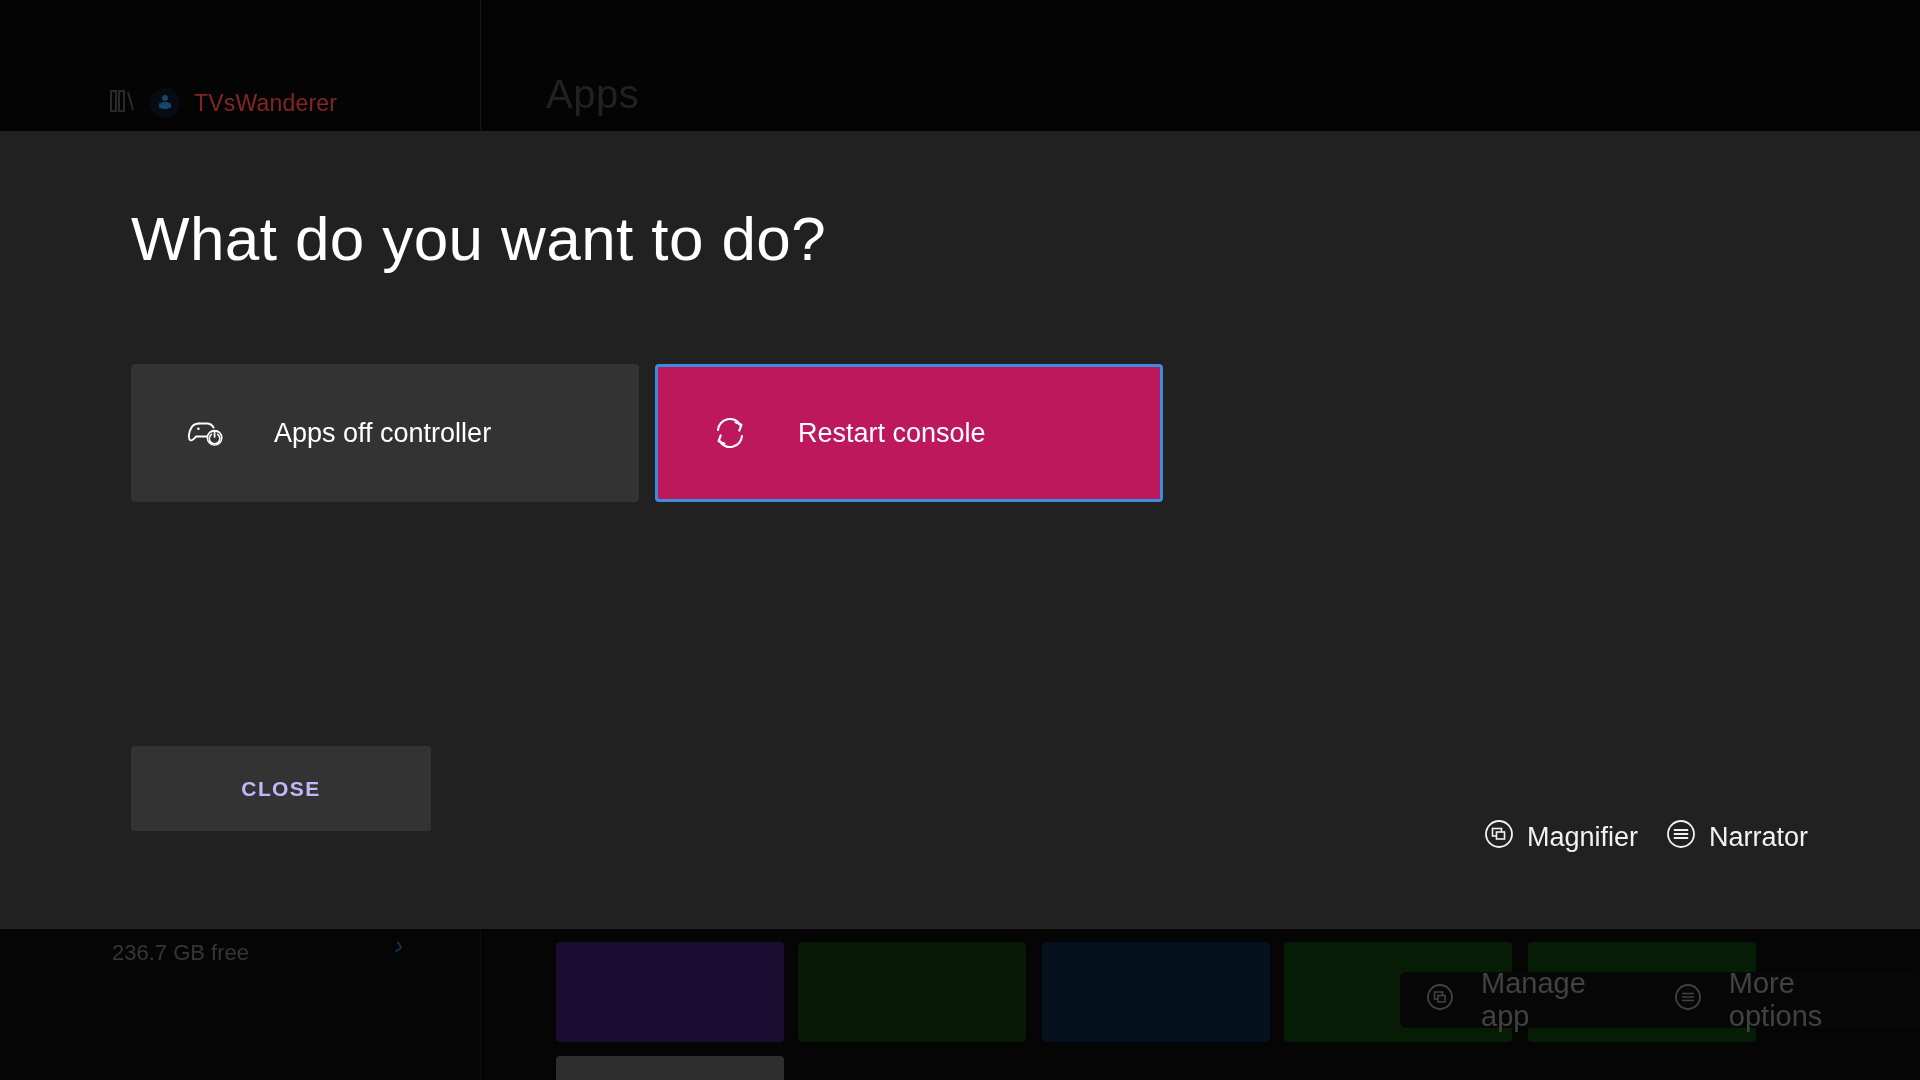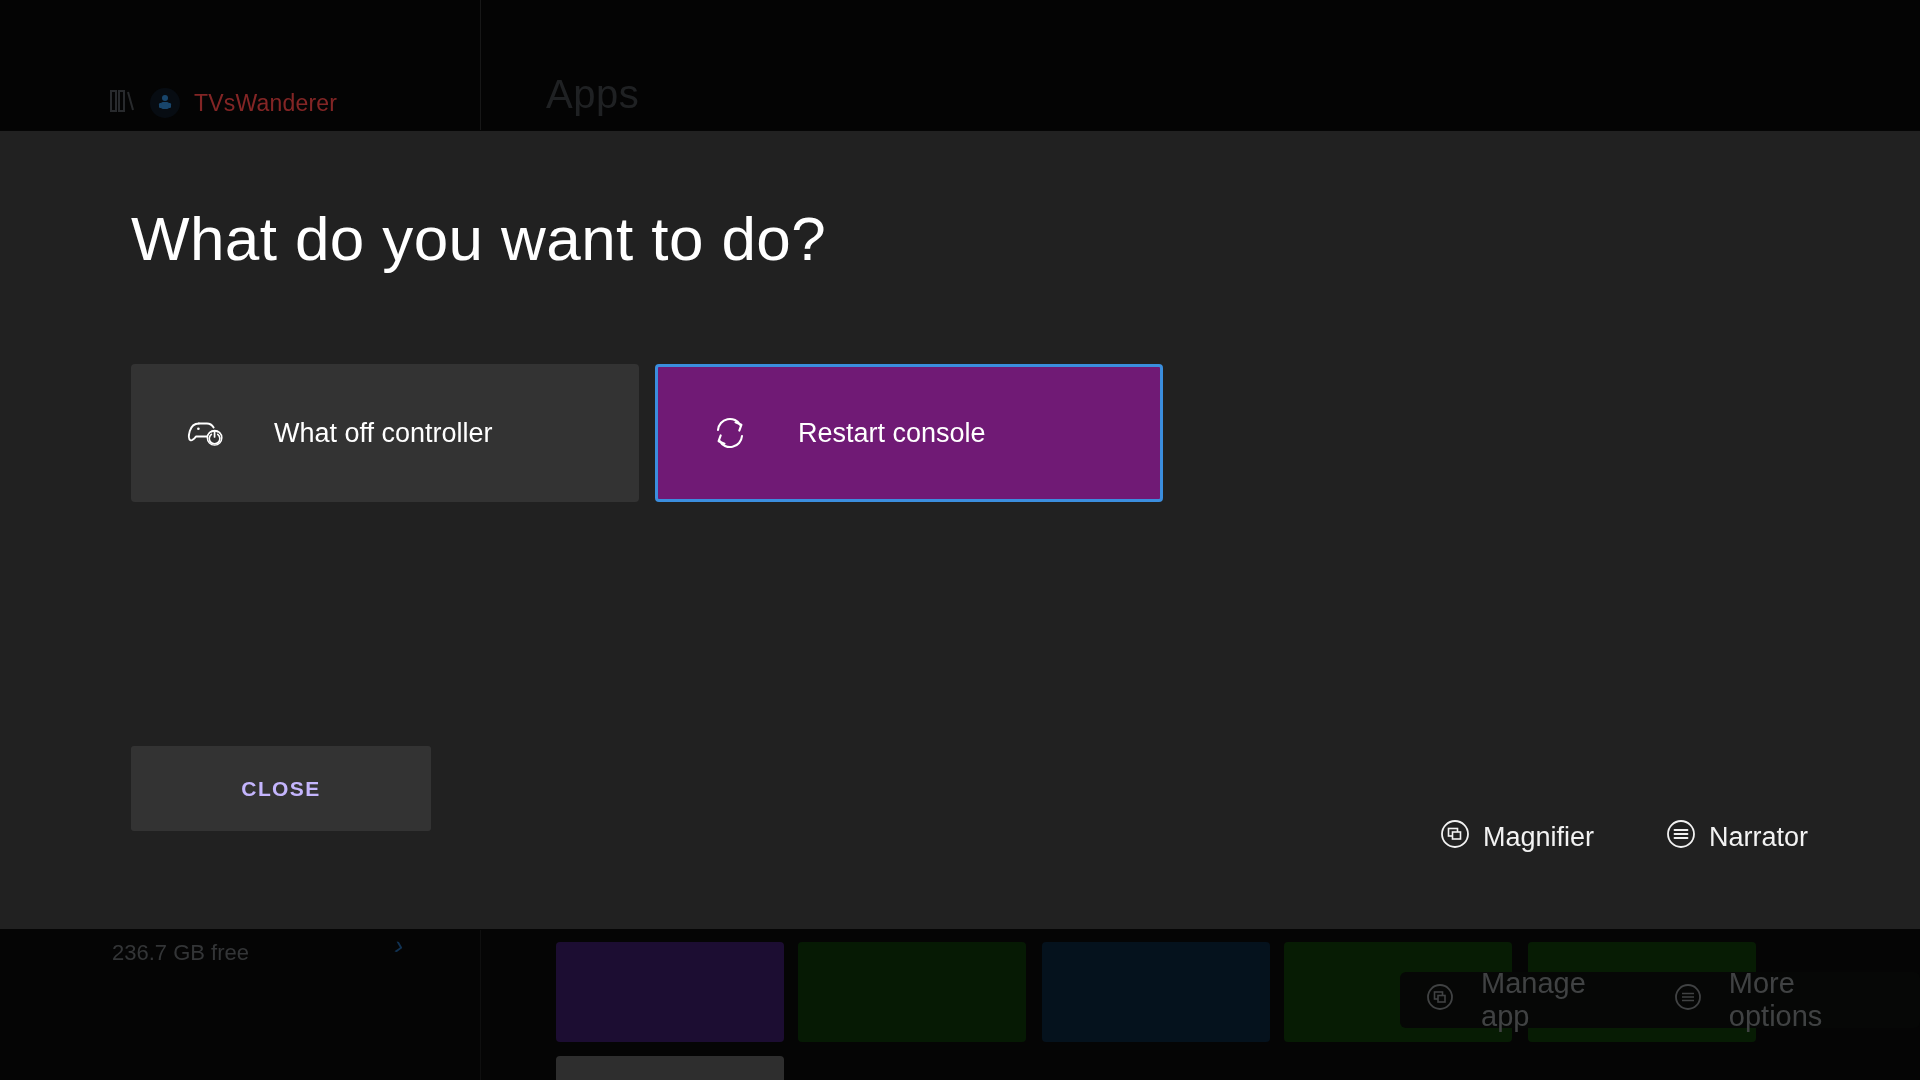--- a/index.html
+++ b/index.html
@@ -88,38 +88,38 @@
     display:flex; gap:16px;
   }
   .option {
     width:508px; height:138px;
     background:#333333; border-radius:4px;
     border:3px solid transparent;
     display:flex; align-items:center;
     padding-left:52px; gap:48px;
   }
   .option.focused {
-    background:#701a75;
+    background:#be185d;
     border-color:#3b8ede;
   }
   .option-icon { width:40px; height:40px; flex:none;
     display:flex; align-items:center; justify-content:center; }
   .option-label { font-size:27px; color:#ffffff; }
 
   #close-button {
     position:absolute; left:131px; top:615px;
     width:300px; height:85px;
     background:#333333; border-radius:3px;
     display:flex; align-items:center; justify-content:center;
     font-size:21px; font-weight:bold; color:#c4b5fd; letter-spacing:1.4px;
   }
 
   #access-row {
     position:absolute; right:112px; top:688px;
-    display:flex; align-items:center; gap:72px;
+    display:flex; align-items:center; gap:28px;
   }
   .access-item {
     display:flex; align-items:center; gap:13px;
     font-size:27px; color:#f2f2f2;
   }
   .access-icon { flex:none; }
 </style>
 </head>
 <body>
 
@@ -201,21 +201,21 @@
         <svg width="42" height="34" viewBox="0 0 42 34">
           <path d="M13.5 7 C9 7 5.5 10 4 15 C2.8 19.2 2.6 23.5 4.6 24.6 C6.6 25.7 8.6 23 10.6 20.6 L22 20.6" fill="none" stroke="#fff" stroke-width="2" stroke-linecap="round" stroke-linejoin="round"></path>
           <path d="M13.5 7 L22 7 C25 7 27.4 8.6 29 11.2" fill="none" stroke="#fff" stroke-width="2" stroke-linecap="round"></path>
           <circle cx="13" cy="12.5" r="1.4" fill="#fff"></circle>
           <circle cx="30" cy="22" r="7.4" fill="none" stroke="#fff" stroke-width="2"></circle>
           <path d="M27 17.6 A5.6 5.6 0 1 0 33 17.6" fill="#333" stroke="#333" stroke-width="2.6"></path>
           <path d="M26.6 18.4 A5.6 5.6 0 1 0 33.4 18.4" fill="none" stroke="#fff" stroke-width="1.8" stroke-linecap="round"></path>
           <line x1="30" y1="15.8" x2="30" y2="21.2" stroke="#fff" stroke-width="1.8" stroke-linecap="round"></line>
         </svg>
       </span>
-      <span class="option-label">What off controller</span>
+      <span class="option-label">Apps off controller</span>
     </div>
 
     <div class="option focused" style="border-color: rgb(59, 142, 222);">
       <span class="option-icon">
         <svg width="40" height="40" viewBox="0 0 40 40">
           <path d="M8 17 A12 12 0 0 1 30.5 12.2" fill="none" stroke="#fff" stroke-width="2.1" stroke-linecap="round"></path>
           <path d="M32 23 A12 12 0 0 1 9.5 27.8" fill="none" stroke="#fff" stroke-width="2.1" stroke-linecap="round"></path>
           <path d="M25.5 9.4 L31.4 11.8 L29.3 17.6" fill="none" stroke="#fff" stroke-width="2.1" stroke-linecap="round" stroke-linejoin="round"></path>
           <path d="M14.5 30.6 L8.6 28.2 L10.7 22.4" fill="none" stroke="#fff" stroke-width="2.1" stroke-linecap="round" stroke-linejoin="round"></path>
         </svg>

